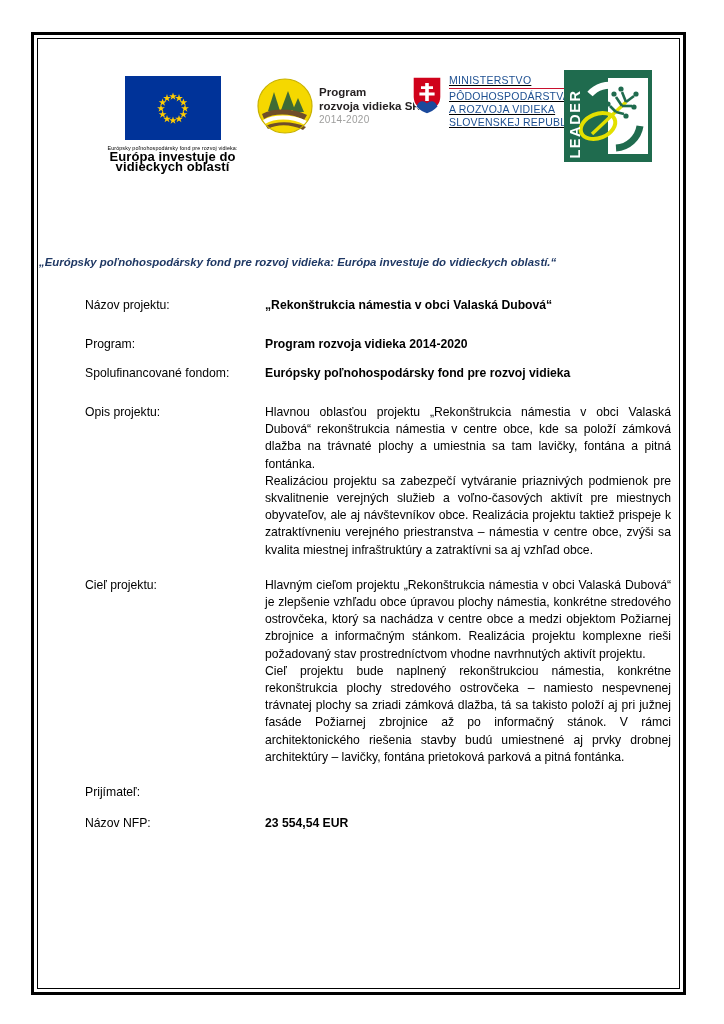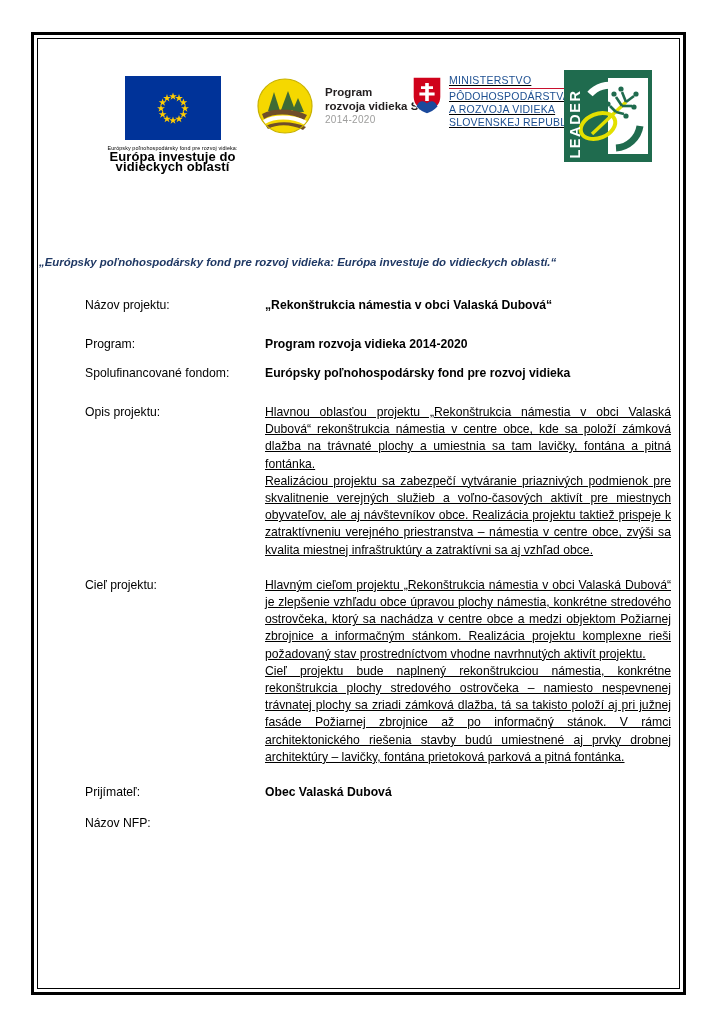--- a/index.html
+++ b/index.html
@@ -92,21 +92,21 @@
 
   
   .prv-block {
     position: absolute;
     left: 218px;
     top: 14px;
     display: flex;
     align-items: center;
   }
   .prv-mark { width: 56px; height: 56px; flex: 0 0 auto; }
-  .prv-text { margin-left: 12px; }
+  .prv-text { margin-left: 6px; }
   .prv-l1, .prv-l2 {
     font-size: 11.5px;
     font-weight: bold;
     line-height: 14px;
     color: #231f20;
   }
   .prv-l3 {
     font-size: 10px;
     line-height: 14px;
     color: #9d9d9c;
@@ -182,21 +182,21 @@
     flex: 1 1 auto;
     font-size: 12.2px;
     line-height: 17px;
     margin-left: 8px;
   }
   .val.bold { font-weight: bold; }
   .val.body {
     text-align: justify;
     line-height: 17.2px;
   }
-  .val.body p { margin: 0; text-decoration: underline; }
+  .val.body p { margin: 0; }
 
   .gap-18 { height: 18px; }
   .gap-12 { height: 12px; }
   .gap-22 { height: 22px; }
   .gap-14 { height: 14px; }
 </style>
 </head>
 <body>
 
 <div class="page">
@@ -347,24 +347,24 @@
         <div class="val body">
           <p>Hlavným cieľom projektu „Rekonštrukcia námestia v obci Valaská Dubová“ je zlepšenie vzhľadu obce úpravou plochy námestia, konkrétne stredového ostrovčeka, ktorý sa nachádza v centre obce a medzi objektom Požiarnej zbrojnice a informačným stánkom. Realizácia projektu komplexne rieši požadovaný stav prostredníctvom vhodne navrhnutých aktivít projektu.</p>
           <p>Cieľ projektu bude naplnený rekonštrukciou námestia, konkrétne rekonštrukcia plochy stredového ostrovčeka – namiesto nespevnenej trávnatej plochy sa zriadi zámková dlažba, tá sa takisto položí aj pri južnej fasáde Požiarnej zbrojnice až po informačný stánok. V rámci architektonického riešenia stavby budú umiestnené aj prvky drobnej architektúry – lavičky, fontána prietoková parková a pitná fontánka.</p>
         </div>
       </div>
 
       <div class="gap-18"></div>
 
       <div class="row">
         <div class="lbl">Prijímateľ:</div>
-        <div class="val bold">Obec Valaská Dubová</div>
       </div>
 
       <div class="gap-14"></div>
 
       <div class="row">
         <div class="lbl">Názov NFP:</div>
+        <div class="val bold">23 554,54 EUR</div>
       </div>
 
     </div>
   </div>
 </div>
 
 </body></html>

